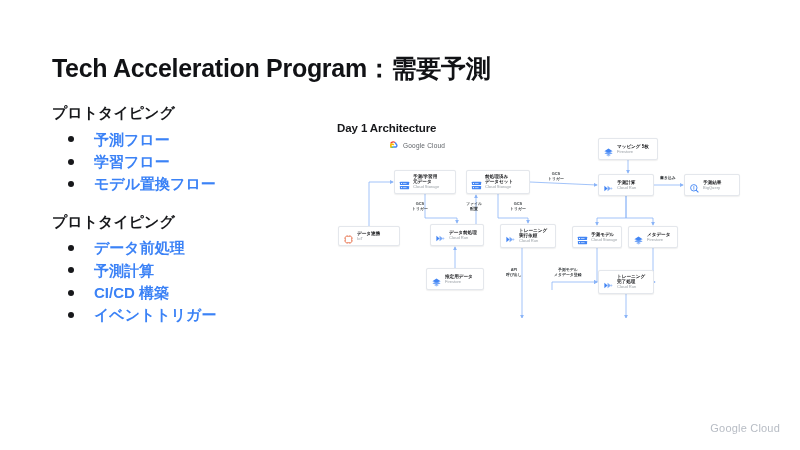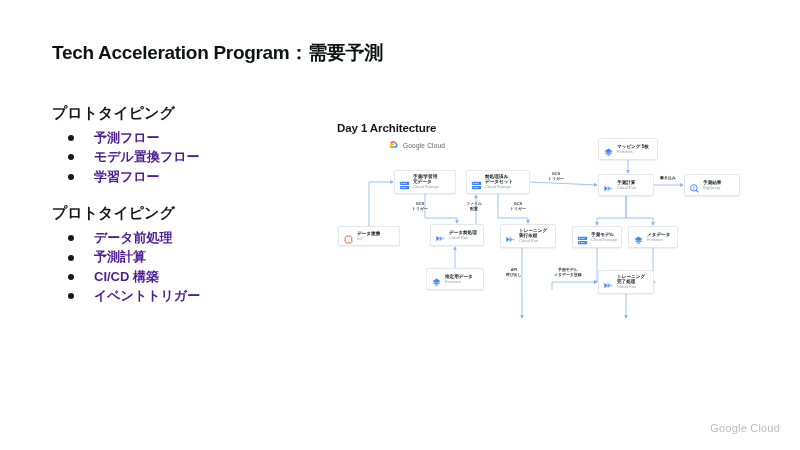--- a/index.html
+++ b/index.html
@@ -5,35 +5,35 @@
   html,body{margin:0;padding:0;}
   body{
     width:800px;height:450px;overflow:hidden;background:#ffffff;
     font-family:"Liberation Sans","DejaVu Sans",sans-serif;
     -webkit-font-smoothing:antialiased;
   }
   .slide{position:relative;width:800px;height:450px;background:#fff;}
 
   
   .slide-title{
-    position:absolute;left:52px;top:40px;
-    font-size:19px;font-weight:bold;color:#111215;
+    position:absolute;left:52px;top:52px;
+    font-size:25px;font-weight:bold;color:#111215;
     letter-spacing:-0.3px;white-space:nowrap;text-align:center;
   }
 
   
   .bullets{position:absolute;left:52px;top:104px;width:270px;}
   .group{margin-bottom:18px;}
   .group-head{
     font-size:15px;font-weight:bold;color:#17181b;
     margin:0 0 6px 0;line-height:1.25;
   }
   .group ul{list-style:none;margin:0;padding:0;}
   .group li{
-    position:relative;font-size:13px;font-weight:bold;color:#4c1d95;
+    position:relative;font-size:15px;font-weight:bold;color:#3b82f6;
     line-height:1.42;padding-left:42px;margin-bottom:1px;white-space:nowrap;
   }
   .group li .dot{
     position:absolute;left:16px;top:50%;margin-top:-3px;
     width:6px;height:6px;border-radius:50%;background:#17181b;display:block;
   }
 
   
   .diagram{
     position:absolute;left:320px;top:116px;width:470px;height:202px;
@@ -76,22 +76,22 @@
 
 <div class="slide">
 
   <div class="slide-title">Tech Acceleration Program：需要予測</div>
 
   <div class="bullets" id="bullets">
       <div class="group">
         <div class="group-head">プロトタイピング</div>
         <ul>
           <li><span class="dot"></span><span>予測フロー</span></li>
+          <li><span class="dot"></span><span>学習フロー</span></li>
           <li><span class="dot"></span><span>モデル置換フロー</span></li>
-          <li><span class="dot"></span><span>学習フロー</span></li>
         </ul>
       </div>
       <div class="group">
         <div class="group-head">プロトタイピング</div>
         <ul>
           <li><span class="dot"></span><span>データ前処理</span></li>
           <li><span class="dot"></span><span>予測計算</span></li>
           <li><span class="dot"></span><span>CI/CD 構築</span></li>
           <li><span class="dot"></span><span>イベントトリガー</span></li>
         </ul>

